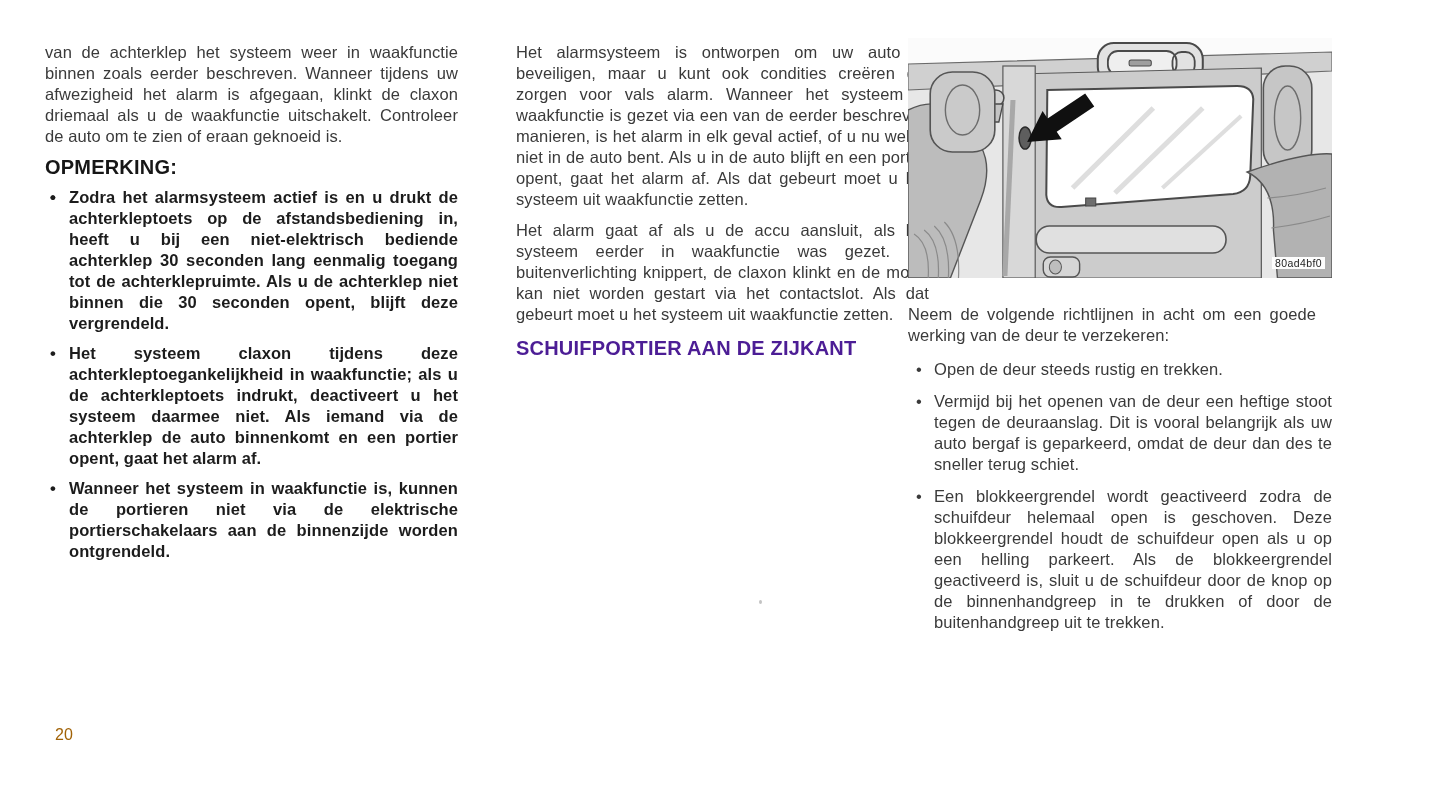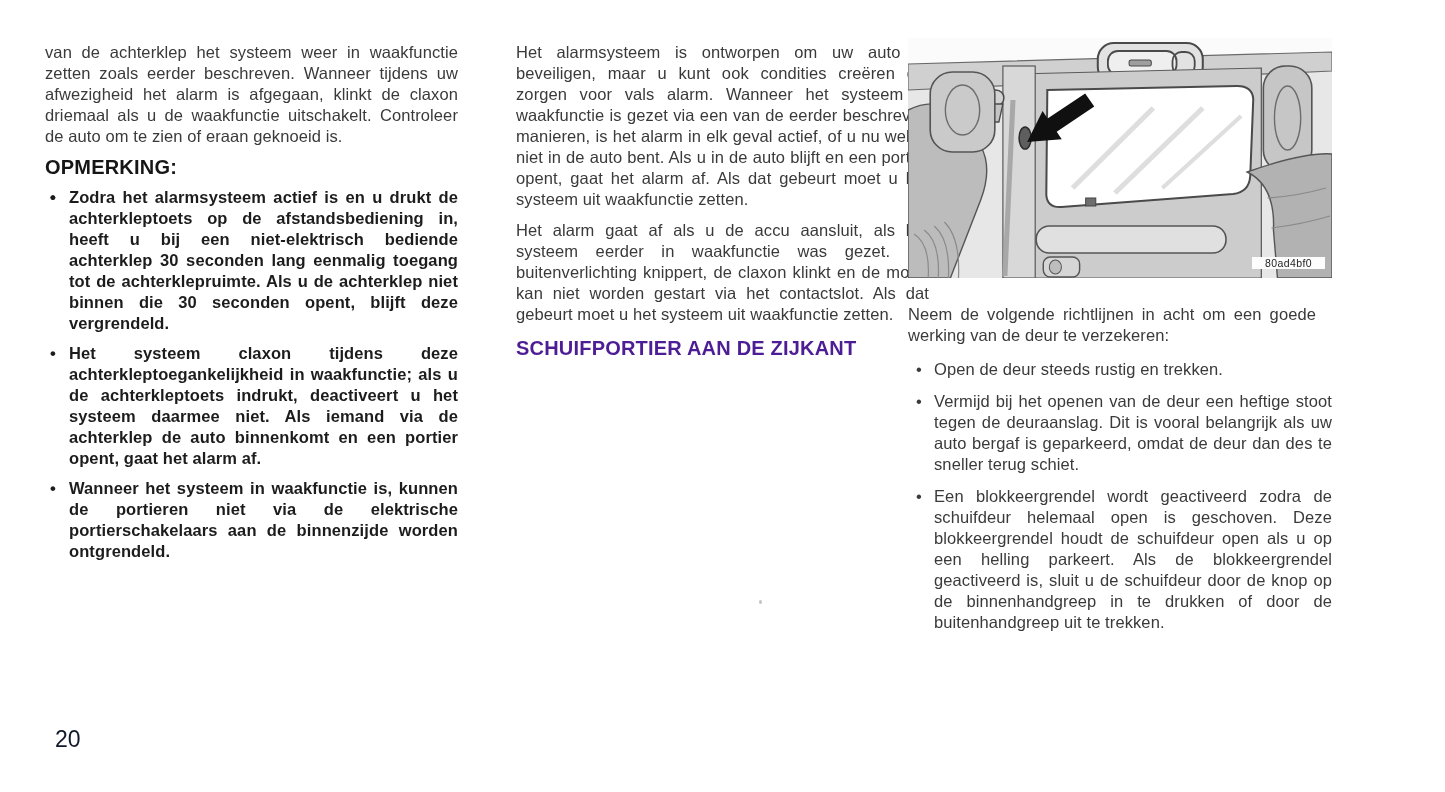--- a/index.html
+++ b/index.html
@@ -50,40 +50,40 @@
     position:relative;
     width:424px;height:240px;
     margin:0 0 26px 0;
     background:#ececec;
   }
   .figure svg{display:block;width:100%;height:100%;}
   .figure-code{
     position:absolute;right:7px;bottom:9px;
     background:#fdfdfd;
     font-size:10.5px;line-height:12px;
-    color:#222;padding:0 13px;
+    color:#222;padding:0 3px;
     letter-spacing:0.4px;
   }
   .intro-para{margin:0 16px 13px 0;}
   .page-number{
     position:absolute;left:55px;top:726px;
-    font-size:23px;color:#0f172a;text-align:left;
+    font-size:16px;color:#a16207;text-align:left;
   }
   .scan-speck{
     position:absolute;left:759px;top:600px;
     width:3px;height:4px;background:#c3c3c3;border-radius:50%;
   }
 </style>
 </head>
 <body>
 
 <div class="page">
 
   <div class="col" id="col-left">
-    <p class="para">van de achterklep het systeem weer in waakfunctie zetten zoals eerder beschreven. Wanneer tijdens uw afwezigheid het alarm is afgegaan, klinkt de claxon driemaal als u de waakfunctie uitschakelt. Controleer de auto om te zien of eraan geknoeid is.</p>
+    <p class="para">van de achterklep het systeem weer in waakfunctie binnen zoals eerder beschreven. Wanneer tijdens uw afwezigheid het alarm is afgegaan, klinkt de claxon driemaal als u de waakfunctie uitschakelt. Controleer de auto om te zien of eraan geknoeid is.</p>
     <div class="note-heading">OPMERKING:</div>
     <div class="bold-bullets">
       <div class="bullet-item">
         <span class="marker">•</span>
       </div>
       <div class="bullet-item">
         <span class="marker">•</span>
         <span>Zodra het alarmsysteem actief is en u drukt de achterkleptoets op de afstandsbediening in, heeft u bij een niet-elektrisch bediende achterklep 30 seconden lang eenmalig toegang tot de achterklepruimte. Als u de achterklep niet binnen die 30 seconden opent, blijft deze vergrendeld.</span>
       </div>
       <div class="bullet-item">

